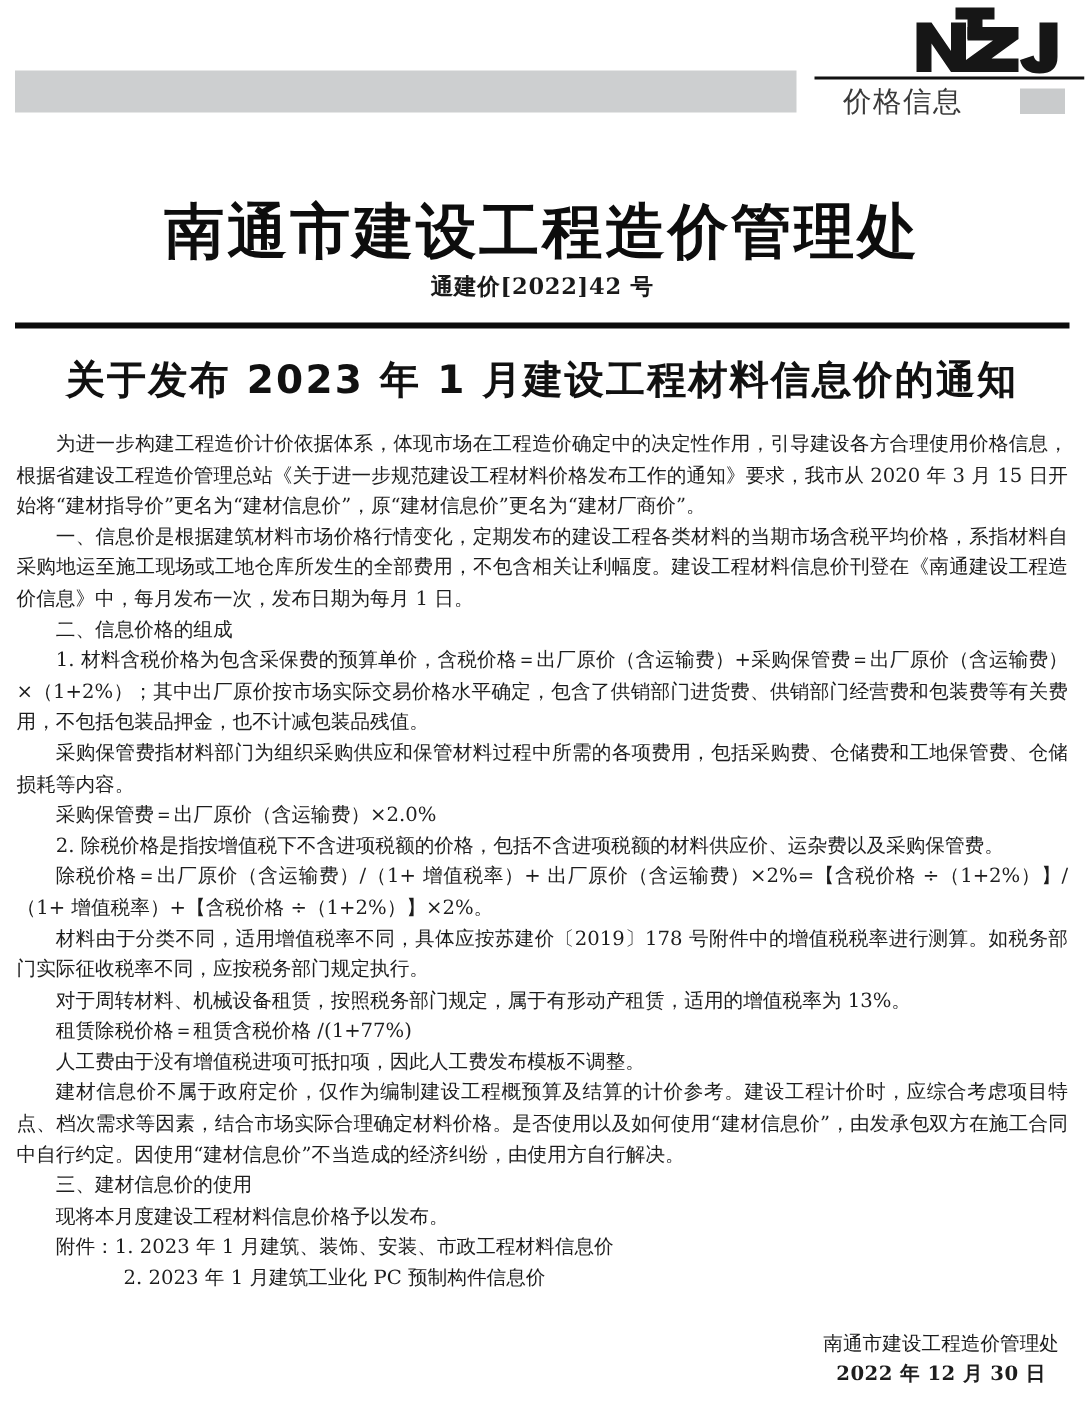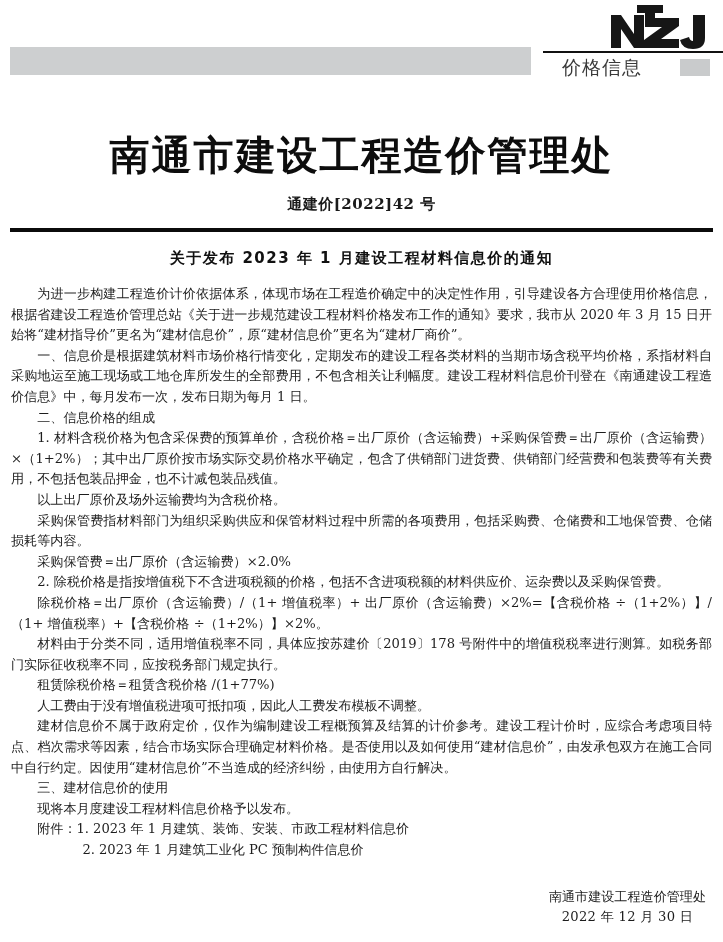--- a/index.html
+++ b/index.html
@@ -83,32 +83,32 @@
     margin-top: 20px;
     line-height: 1.15;
   }
   .doc-number {
     text-align: center;
     font-family: "DejaVu Serif", "Liberation Serif", serif;
     font-weight: bold;
     font-size: 15px;
     letter-spacing: 0.5px;
     color: #1a1a1a;
-    margin-top: 17px;
+    margin-top: 4px;
   }
   .thick-rule {
     margin: 14px 10px 0 10px;
     height: 4px;
     background: #0b0b0b;
   }
   .notice-title {
     text-align: center;
     font-family: "DejaVu Sans", "Liberation Sans", sans-serif;
     font-weight: bold;
-    font-size: 15px;
+    font-size: 26px;
     letter-spacing: 1.5px;
     color: #111;
     margin-top: 17px;
   }
 
   
   .doc-body {
     margin: 16px 11px 0 11px;
     font-family: "DejaVu Serif", "Liberation Serif", serif;
     font-size: 13.1px;
@@ -151,20 +151,21 @@
     right: 17px;
     bottom: 14px;
     text-align: center;
     font-family: "DejaVu Serif", "Liberation Serif", serif;
     font-size: 13.1px;
     line-height: 20.6px;
     color: #1d1d1d;
   }
   .sign-date {
     letter-spacing: 0.3px;
+    font-weight: bold;
   }
 </style>
 </head>
 <body>
 
 <div class="masthead">
 
   <div class="gray-band"></div>
 
   <div class="logo-block">
@@ -192,26 +193,26 @@
 <div class="thick-rule"></div>
 <div class="notice-title">关于发布 2023 年 1 月建设工程材料信息价的通知</div>
 
 <div class="doc-body">
 
 
   <p class="p-indent">为进一步构建工程造价计价依据体系，体现市场在工程造价确定中的决定性作用，引导建设各方合理使用价格信息，根据省建设工程造价管理总站《关于进一步规范建设工程材料价格发布工作的通知》要求，我市从 2020 年 3 月 15 日开始将“建材指导价”更名为“建材信息价”，原“建材信息价”更名为“建材厂商价”。</p>
   <p class="p-indent">一、信息价是根据建筑材料市场价格行情变化，定期发布的建设工程各类材料的当期市场含税平均价格，系指材料自采购地运至施工现场或工地仓库所发生的全部费用，不包含相关让利幅度。建设工程材料信息价刊登在《南通建设工程造价信息》中，每月发布一次，发布日期为每月 1 日。</p>
   <p class="p-indent">二、信息价格的组成</p>
   <p class="p-indent">1. 材料含税价格为包含采保费的预算单价，含税价格＝出厂原价（含运输费）+采购保管费＝出厂原价（含运输费）×（1+2%）；其中出厂原价按市场实际交易价格水平确定，包含了供销部门进货费、供销部门经营费和包装费等有关费用，不包括包装品押金，也不计减包装品残值。</p>
-  <p class="p-indent">以上出厂原价及场外运输费均为含税价格。</p>
   <p class="p-indent">采购保管费指材料部门为组织采购供应和保管材料过程中所需的各项费用，包括采购费、仓储费和工地保管费、仓储损耗等内容。</p>
   <p class="p-indent">采购保管费＝出厂原价（含运输费）×2.0%</p>
   <p class="p-indent">2. 除税价格是指按增值税下不含进项税额的价格，包括不含进项税额的材料供应价、运杂费以及采购保管费。</p>
   <p class="p-indent">除税价格＝出厂原价（含运输费）/（1+ 增值税率）+ 出厂原价（含运输费）×2%=【含税价格 ÷（1+2%）】/（1+ 增值税率）+【含税价格 ÷（1+2%）】×2%。</p>
   <p class="p-indent">材料由于分类不同，适用增值税率不同，具体应按苏建价〔2019〕178 号附件中的增值税税率进行测算。如税务部门实际征收税率不同，应按税务部门规定执行。</p>
+  <p class="p-indent">对于周转材料、机械设备租赁，按照税务部门规定，属于有形动产租赁，适用的增值税率为 13%。</p>
   <p class="p-indent">租赁除税价格＝租赁含税价格 /(1+77%)</p>
   <p class="p-indent">人工费由于没有增值税进项可抵扣项，因此人工费发布模板不调整。</p>
   <p class="p-indent">建材信息价不属于政府定价，仅作为编制建设工程概预算及结算的计价参考。建设工程计价时，应综合考虑项目特点、档次需求等因素，结合市场实际合理确定材料价格。是否使用以及如何使用“建材信息价”，由发承包双方在施工合同中自行约定。因使用“建材信息价”不当造成的经济纠纷，由使用方自行解决。</p>
   <p class="p-indent">三、建材信息价的使用</p>
   <p class="p-indent">现将本月度建设工程材料信息价格予以发布。</p>
 
   <div class="attach-wrap">
     <span class="attach-line"><span class="attach-label">附件：</span><span>1. 2023 年 1 月建筑、装饰、安装、市政工程材料信息价</span></span>
     <span class="attach-line"><span class="attach-pad"></span><span>2. 2023 年 1 月建筑工业化 PC 预制构件信息价</span></span>
 

